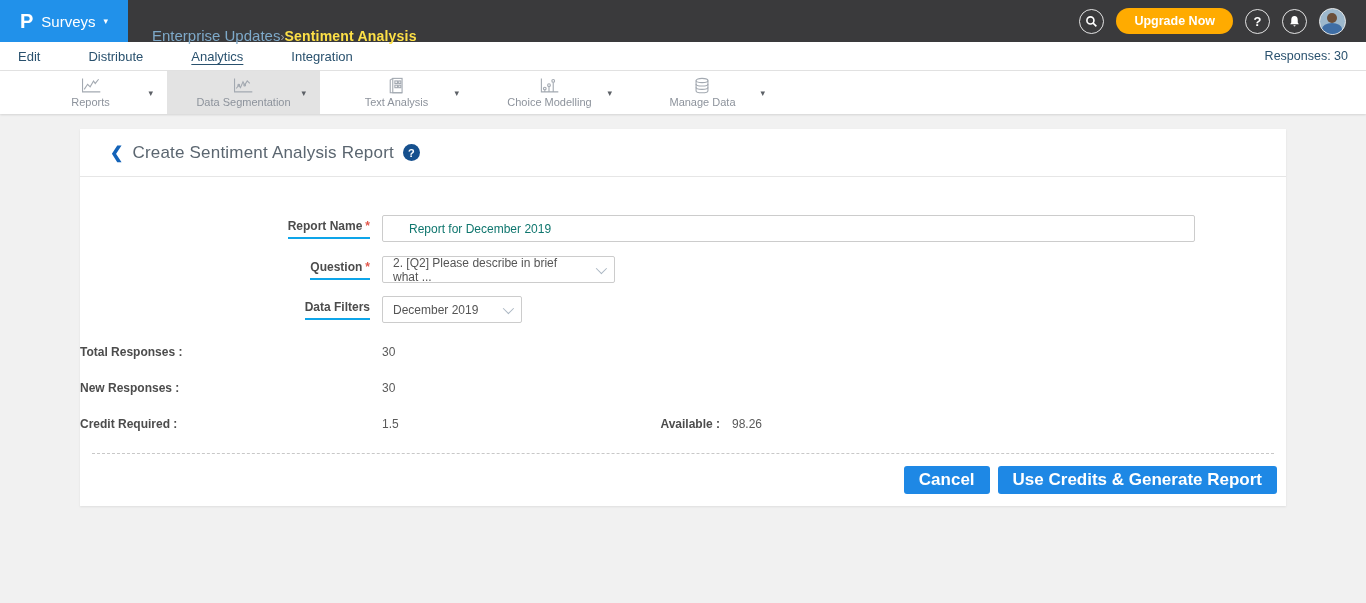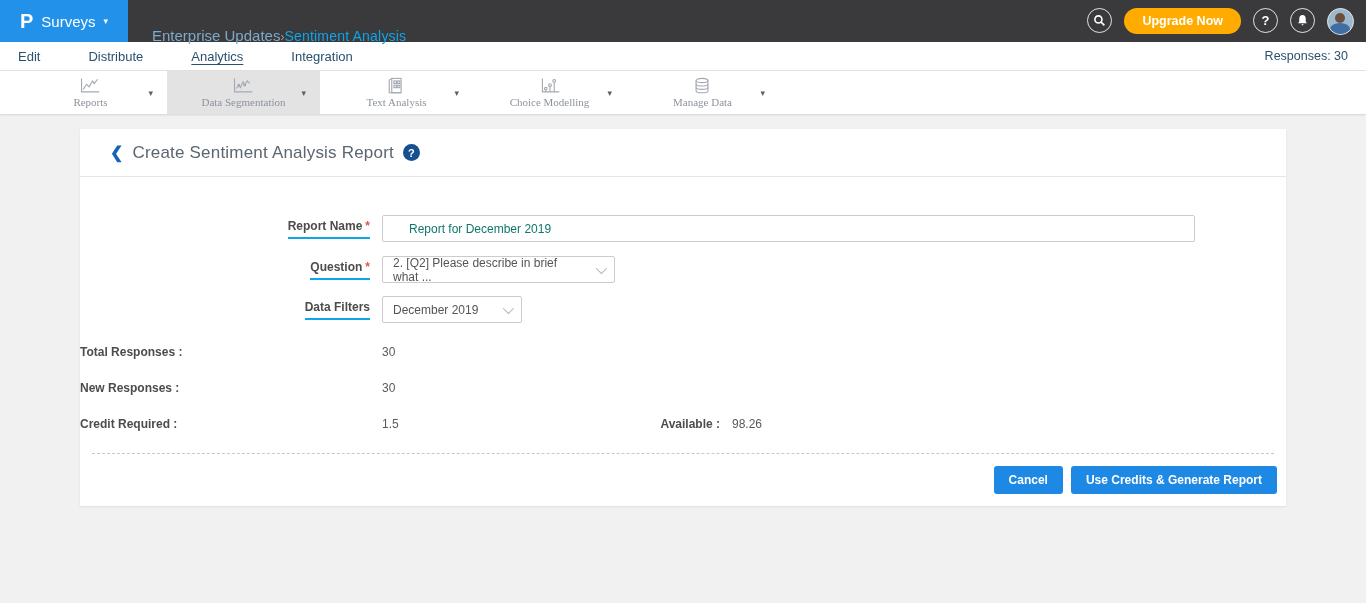--- a/index.html
+++ b/index.html
@@ -20,22 +20,22 @@
     width:128px; height:42px; background:#2191ea;
     display:flex; align-items:center; justify-content:center;
     gap:8px; color:#fff; cursor:pointer; flex:none;
   }
   .logo-glyph { font-size:20px; font-weight:bold; color:#fff; transform:scaleY(1.05); }
   .logo-product { font-size:15px; color:#fff; }
   .logo-caret { font-size:9px; color:#fff; }
   .breadcrumb { display:flex; align-items:flex-end; margin-left:24px; gap:0; font-size:15px;margin-top:28px; }
   .crumb-parent { color:#7ea9c9; cursor:pointer; }
   .crumb-sep { color:#9a9a9a; font-size:12px; }
-  .crumb-current { color:#0ea5e9; font-size:14px; font-weight:normal; letter-spacing:.2px; }
-  .topbar-right { margin-left:auto; display:flex; gap:12px; padding-right:12px; }
+  .crumb-current { color:#fde047; font-size:14px; font-weight:bold; letter-spacing:.2px; }
+  .topbar-right { margin-left:auto; display:flex; align-items:center; gap:12px; padding-right:20px; }
   .circle-btn {
     width:25px; height:25px; border:1.5px solid rgba(255,255,255,.85); border-radius:50%;
     display:flex; align-items:center; justify-content:center; cursor:pointer; flex:none;
     color:#fff; font-size:13px; font-weight:bold;
   }
   .upgrade-btn {
     height:26px; padding:0 18px; background:#ffab00; border:none; border-radius:14px;
     color:#fff; font-weight:bold; font-size:12.5px; cursor:pointer;
     font-family:"Liberation Sans", sans-serif;
   }
@@ -65,21 +65,21 @@
   .toolbar {
     height:43px; background:#fff; display:flex; padding-left:14px;
     box-shadow:0 1px 2px rgba(0,0,0,.12);
     position:relative;
   }
   .tool {
     width:153px; height:43px; position:relative; cursor:pointer;
     display:flex; align-items:center; justify-content:center;
   }
   .tool.active { background:#e3e3e3; }
-  .tool-inner { display:flex; flex-direction:column; align-items:center; gap:1px;font-family:Liberation Serif, serif; }
+  .tool-inner { display:flex; flex-direction:column; align-items:center; gap:1px; }
   .tool-icon { width:22px; height:18px; }
   .tool-icon svg { width:100%; height:100%; stroke:#a3a9b1; fill:none; stroke-width:1.3; }
   .tool-label { font-size:11px; color:#8d939c; }
   .tool-caret { position:absolute; right:14px; top:50%; transform:translateY(-50%); font-size:9px; color:#5c6066; }
 
   
   .card {
     width:1206px; margin:15px 0 0 80px; background:#fff;
     box-shadow:0 1px 2px rgba(0,0,0,.08);
   }
@@ -128,21 +128,21 @@
   .available-label { width:80px; text-align:right; font-size:12px; font-weight:bold; color:#4c4c4c; }
   .available-value { margin-left:12px; font-size:12px; color:#5a5a5a; }
 
   .dashed-divider { border-top:1px dashed #c8c8c8; margin:4px 12px 0 12px; }
   .card-footer {
     height:52px; display:flex; align-items:center; justify-content:flex-end;
     gap:8px; padding-right:9px;
   }
   .btn {
     height:28px; background:#1e88e5; color:#fff; border:none; border-radius:3px;
-    font-size:12px; font-weight:bold; cursor:pointer; padding:0 15px;
+    font-size:17px; font-weight:bold; cursor:pointer; padding:0 15px;
     font-family:"Liberation Sans", sans-serif;
   }
 
   .mb-question { margin-bottom:13px; }
   .mb-filters { margin-bottom:22px; }
 </style>
 </head>
 <body>
 
 <div class="topbar">

